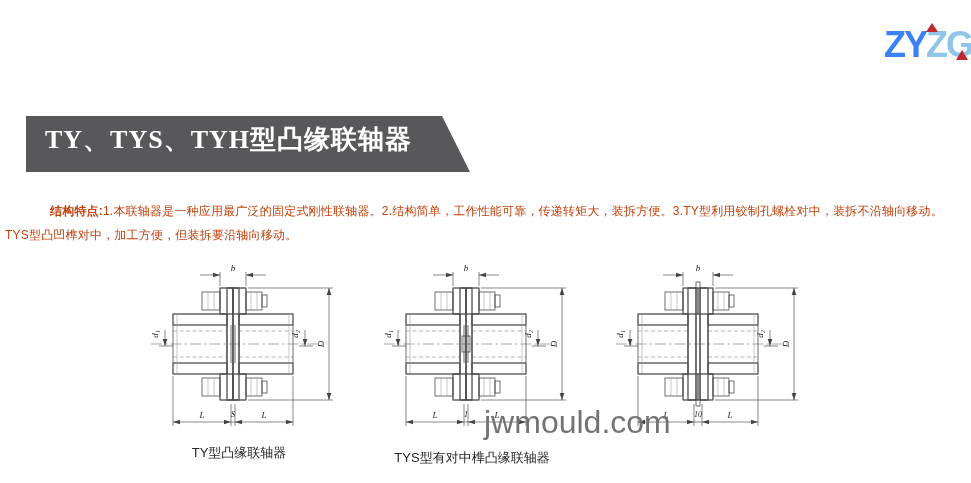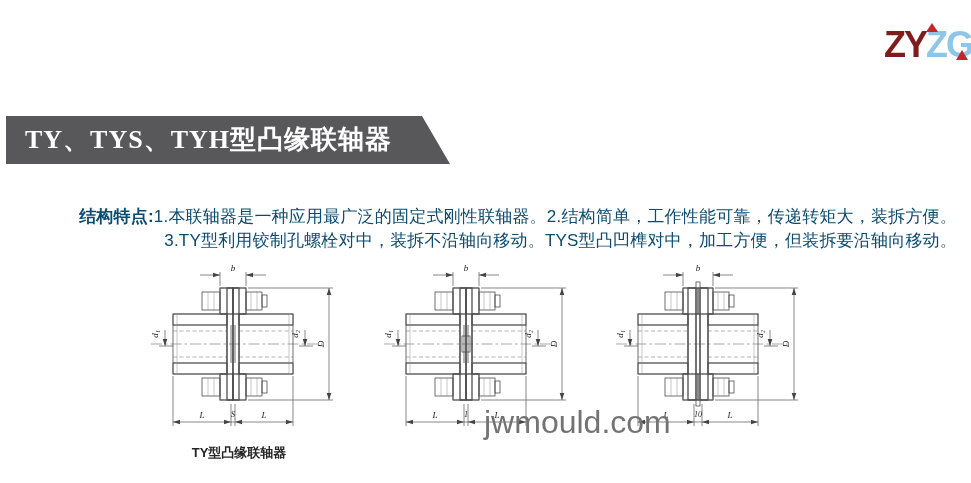--- a/index.html
+++ b/index.html
@@ -9,39 +9,39 @@
   
   .logo{position:absolute;left:884px;top:27px;font-weight:bold;font-size:36px;
         line-height:36px;letter-spacing:-2px;white-space:nowrap;}
   .logo span{display:inline-block;}
   .logo .tri{position:absolute;width:0;height:0;
         border-left:6px solid transparent;border-right:6px solid transparent;}
   .logo .tri-y{left:42px;top:-4px;border-bottom-width:9px;border-bottom-style:solid;}
   .logo .tri-g{left:72px;top:23px;border-bottom-width:10px;border-bottom-style:solid;}
 
   
-  .banner{position:absolute;left:6px;top:116px;width:444px;height:48px;
+  .banner{position:absolute;left:26px;top:116px;width:444px;height:56px;
           clip-path:polygon(0 0,calc(100% - 28px) 0,100% 100%,0 100%);}
   .banner-text{color:#fff;font-family:"Liberation Serif",serif;font-weight:bold;
           font-size:26px;line-height:48px;padding-left:19px;letter-spacing:1px;white-space:nowrap;}
 
   
-  .intro{position:absolute;left:5px;top:188px;width:952px;font-size:17px;
-         line-height:23.5px;color:#0c4a6e;text-indent:45px;letter-spacing:.2px;text-align:right;}
+  .intro{position:absolute;left:5px;top:188px;width:952px;font-size:12px;
+         line-height:23.5px;color:#c2410c;text-indent:45px;letter-spacing:.2px;}
   .intro .lead{font-weight:bold;}
 
   
   .drawing{position:absolute;width:212px;height:212px;}
   #drawing-1{left:133px;top:252px;}
   #drawing-2{left:366px;top:252px;}
   #drawing-3{left:598px;top:252px;}
   .drawing svg{display:block;width:212px;height:212px;}
   .caption{position:absolute;left:-20px;right:-20px;text-align:center;
            font-size:13px;color:#252525;white-space:nowrap;}
-  #drawing-1 .caption{top:192px;font-weight:bold;}
+  #drawing-1 .caption{top:192px;}
   #drawing-2 .caption{top:197px;}
   #drawing-3 .caption{top:201px;}
 
   
   .ln{stroke:#4b4b4b;stroke-width:.8;fill:none;}
   .thin{stroke:#8c8c8c;stroke-width:.5;fill:none;}
   .dash{stroke:#777;stroke-width:.55;stroke-dasharray:4 2.5;fill:none;}
   .axis{stroke:#6b6b6b;stroke-width:.6;stroke-dasharray:11 3 2.5 3;fill:none;}
   .dimln{stroke:#555;stroke-width:.7;fill:none;}
   .arr{fill:#444;stroke:none;}
@@ -49,21 +49,21 @@
   text.dimsmall{font:italic 8px "Liberation Serif",serif;fill:#222;}
 
   
   .watermark{position:absolute;left:484px;top:404px;font-size:32px;color:#737373;
              z-index:10;white-space:nowrap;}
 </style>
 </head>
 <body>
 
 <div class="logo">
-  <span style="color: #7f1d1d;">ZY</span><span style="color: rgb(143, 198, 232); text-align: center;">ZG</span>
+  <span style="color: #3b82f6;">ZY</span><span style="color: rgb(143, 198, 232); text-align: center;">ZG</span>
   <i class="tri tri-y" style="border-bottom-color: rgb(196, 38, 45);"></i>
   <i class="tri tri-g" style="border-bottom-color: rgb(196, 38, 45);"></i>
 </div>
 
 <div class="banner" style="background: rgb(88, 88, 91);">
   <div class="banner-text">TY、TYS、TYH型凸缘联轴器</div>
 </div>
 
 <p class="intro"><span class="lead">结构特点:</span><span>1.本联轴器是一种应用最广泛的固定式刚性联轴器。2.结构简单，工作性能可靠，传递转矩大，装拆方便。3.TY型利用铰制孔螺栓对中，装拆不沿轴向移动。TYS型凸凹榫对中，加工方便，但装拆要沿轴向移动。</span></p>
 
@@ -237,20 +237,21 @@
       <line x1="102" y1="152" x2="102" y2="174" class="dimln"></line>
       <line x1="40" y1="170" x2="160" y2="170" class="dimln"></line>
       <polygon class="arr" points="40,170 47,167.7 47,172.3"></polygon>
       <polygon class="arr" points="98,170 91,167.7 91,172.3"></polygon>
       <polygon class="arr" points="102,170 109,167.7 109,172.3"></polygon>
       <polygon class="arr" points="160,170 153,167.7 153,172.3"></polygon>
       <text x="69" y="166" class="dim" text-anchor="middle">L</text>
       <text x="100" y="165" class="dimsmall" text-anchor="middle">1</text>
       <text x="131" y="166" class="dim" text-anchor="middle">L</text>
     </svg>
+  <div class="caption">TYS型有对中榫凸缘联轴器</div>
 </div>
 <div class="drawing" id="drawing-3">
   <svg viewBox="0 0 212 212">
       <defs>
     <pattern id="h2" width="3.2" height="3.2" patternUnits="userSpaceOnUse" patternTransform="rotate(45)">
           <line x1="0" y1="0" x2="0" y2="3.2" stroke="#9a9a9a" stroke-width=".55"></line>
         </pattern>
     <pattern id="g2" width="3.2" height="3.2" patternUnits="userSpaceOnUse" patternTransform="rotate(-45)">
           <line x1="0" y1="0" x2="0" y2="3.2" stroke="#9a9a9a" stroke-width=".55"></line>
         </pattern>

